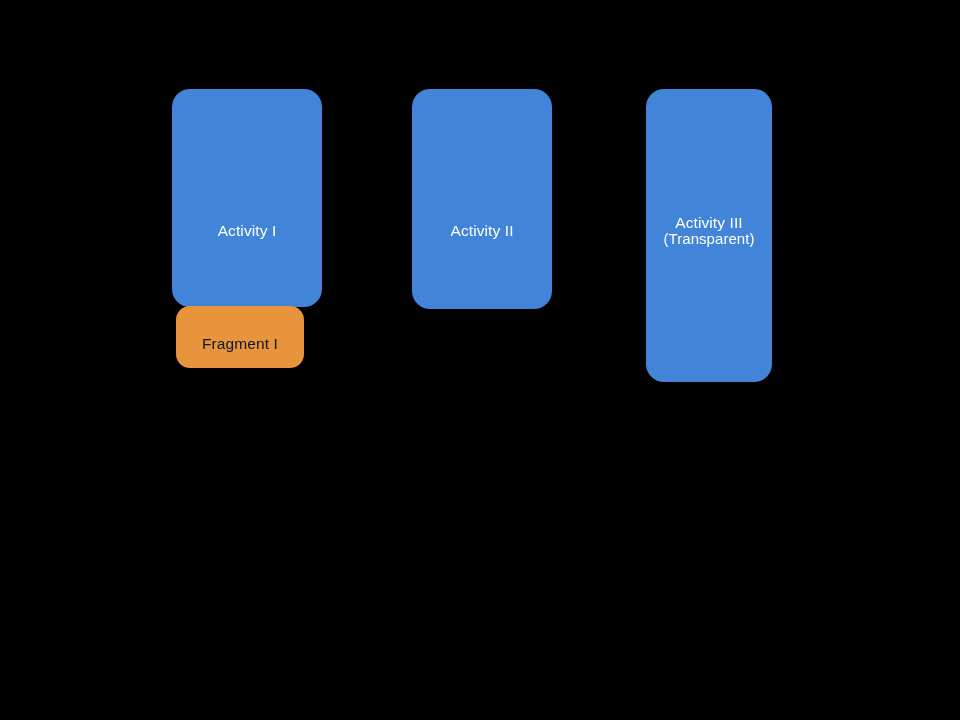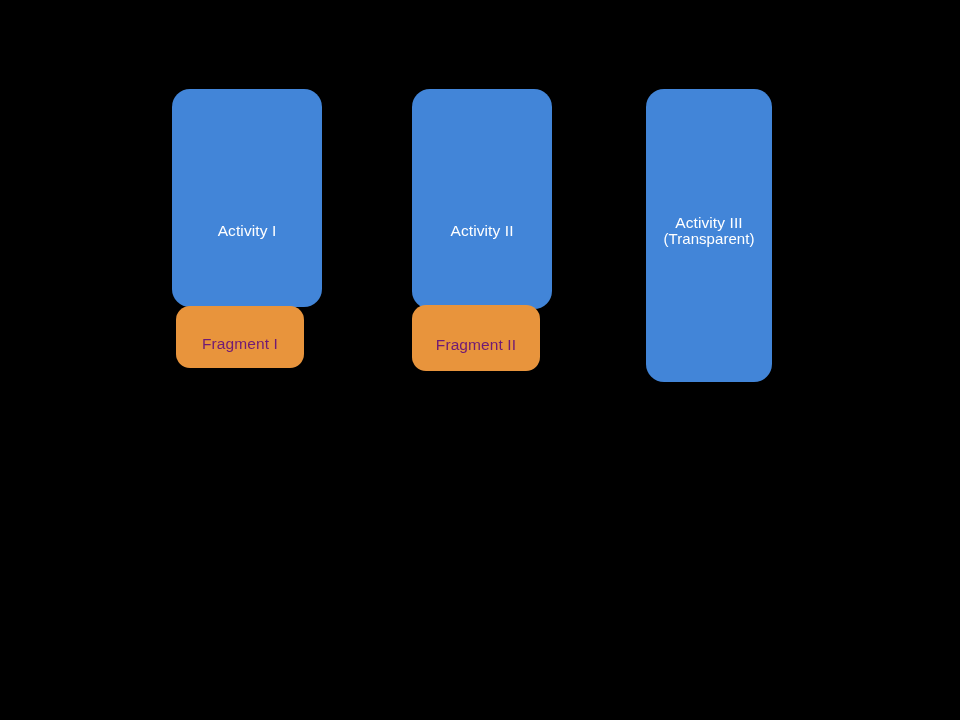--- a/index.html
+++ b/index.html
@@ -72,21 +72,21 @@
     position: absolute;
     box-sizing: border-box;
     background: #e8943c;
     border-radius: 14px;
     display: flex;
     align-items: center;
     justify-content: center;
     text-align: center;
   }
   .fragment-label {
-    color: #701a75;
+    color: #0f172a;
     font-size: 15.5px;
     line-height: 19px;
     letter-spacing: 0.1px;
     white-space: nowrap;
     margin-top: 12px;
   }
   #fragment-1 {
     left: 176px; top: 306px; width: 128px; height: 62px;
   }
   #fragment-2 {
@@ -105,23 +105,20 @@
   </div>
   <div class="fragment" id="fragment-1">
     <div class="fragment-label">Fragment I</div>
   </div>
 
   <div class="activity" id="activity-2">
     <div class="activity-stack">
       <div class="activity-label">Activity II</div>
     </div>
   </div>
-  <div class="fragment" id="fragment-2">
-    <div class="fragment-label">Fragment II</div>
-  </div>
 
   <div class="activity" id="activity-3">
     <div class="activity-stack">
       <div class="activity-label">Activity III</div>
       <div class="activity-sublabel">(Transparent)</div>
     </div>
   </div>
 
 </div>
 

